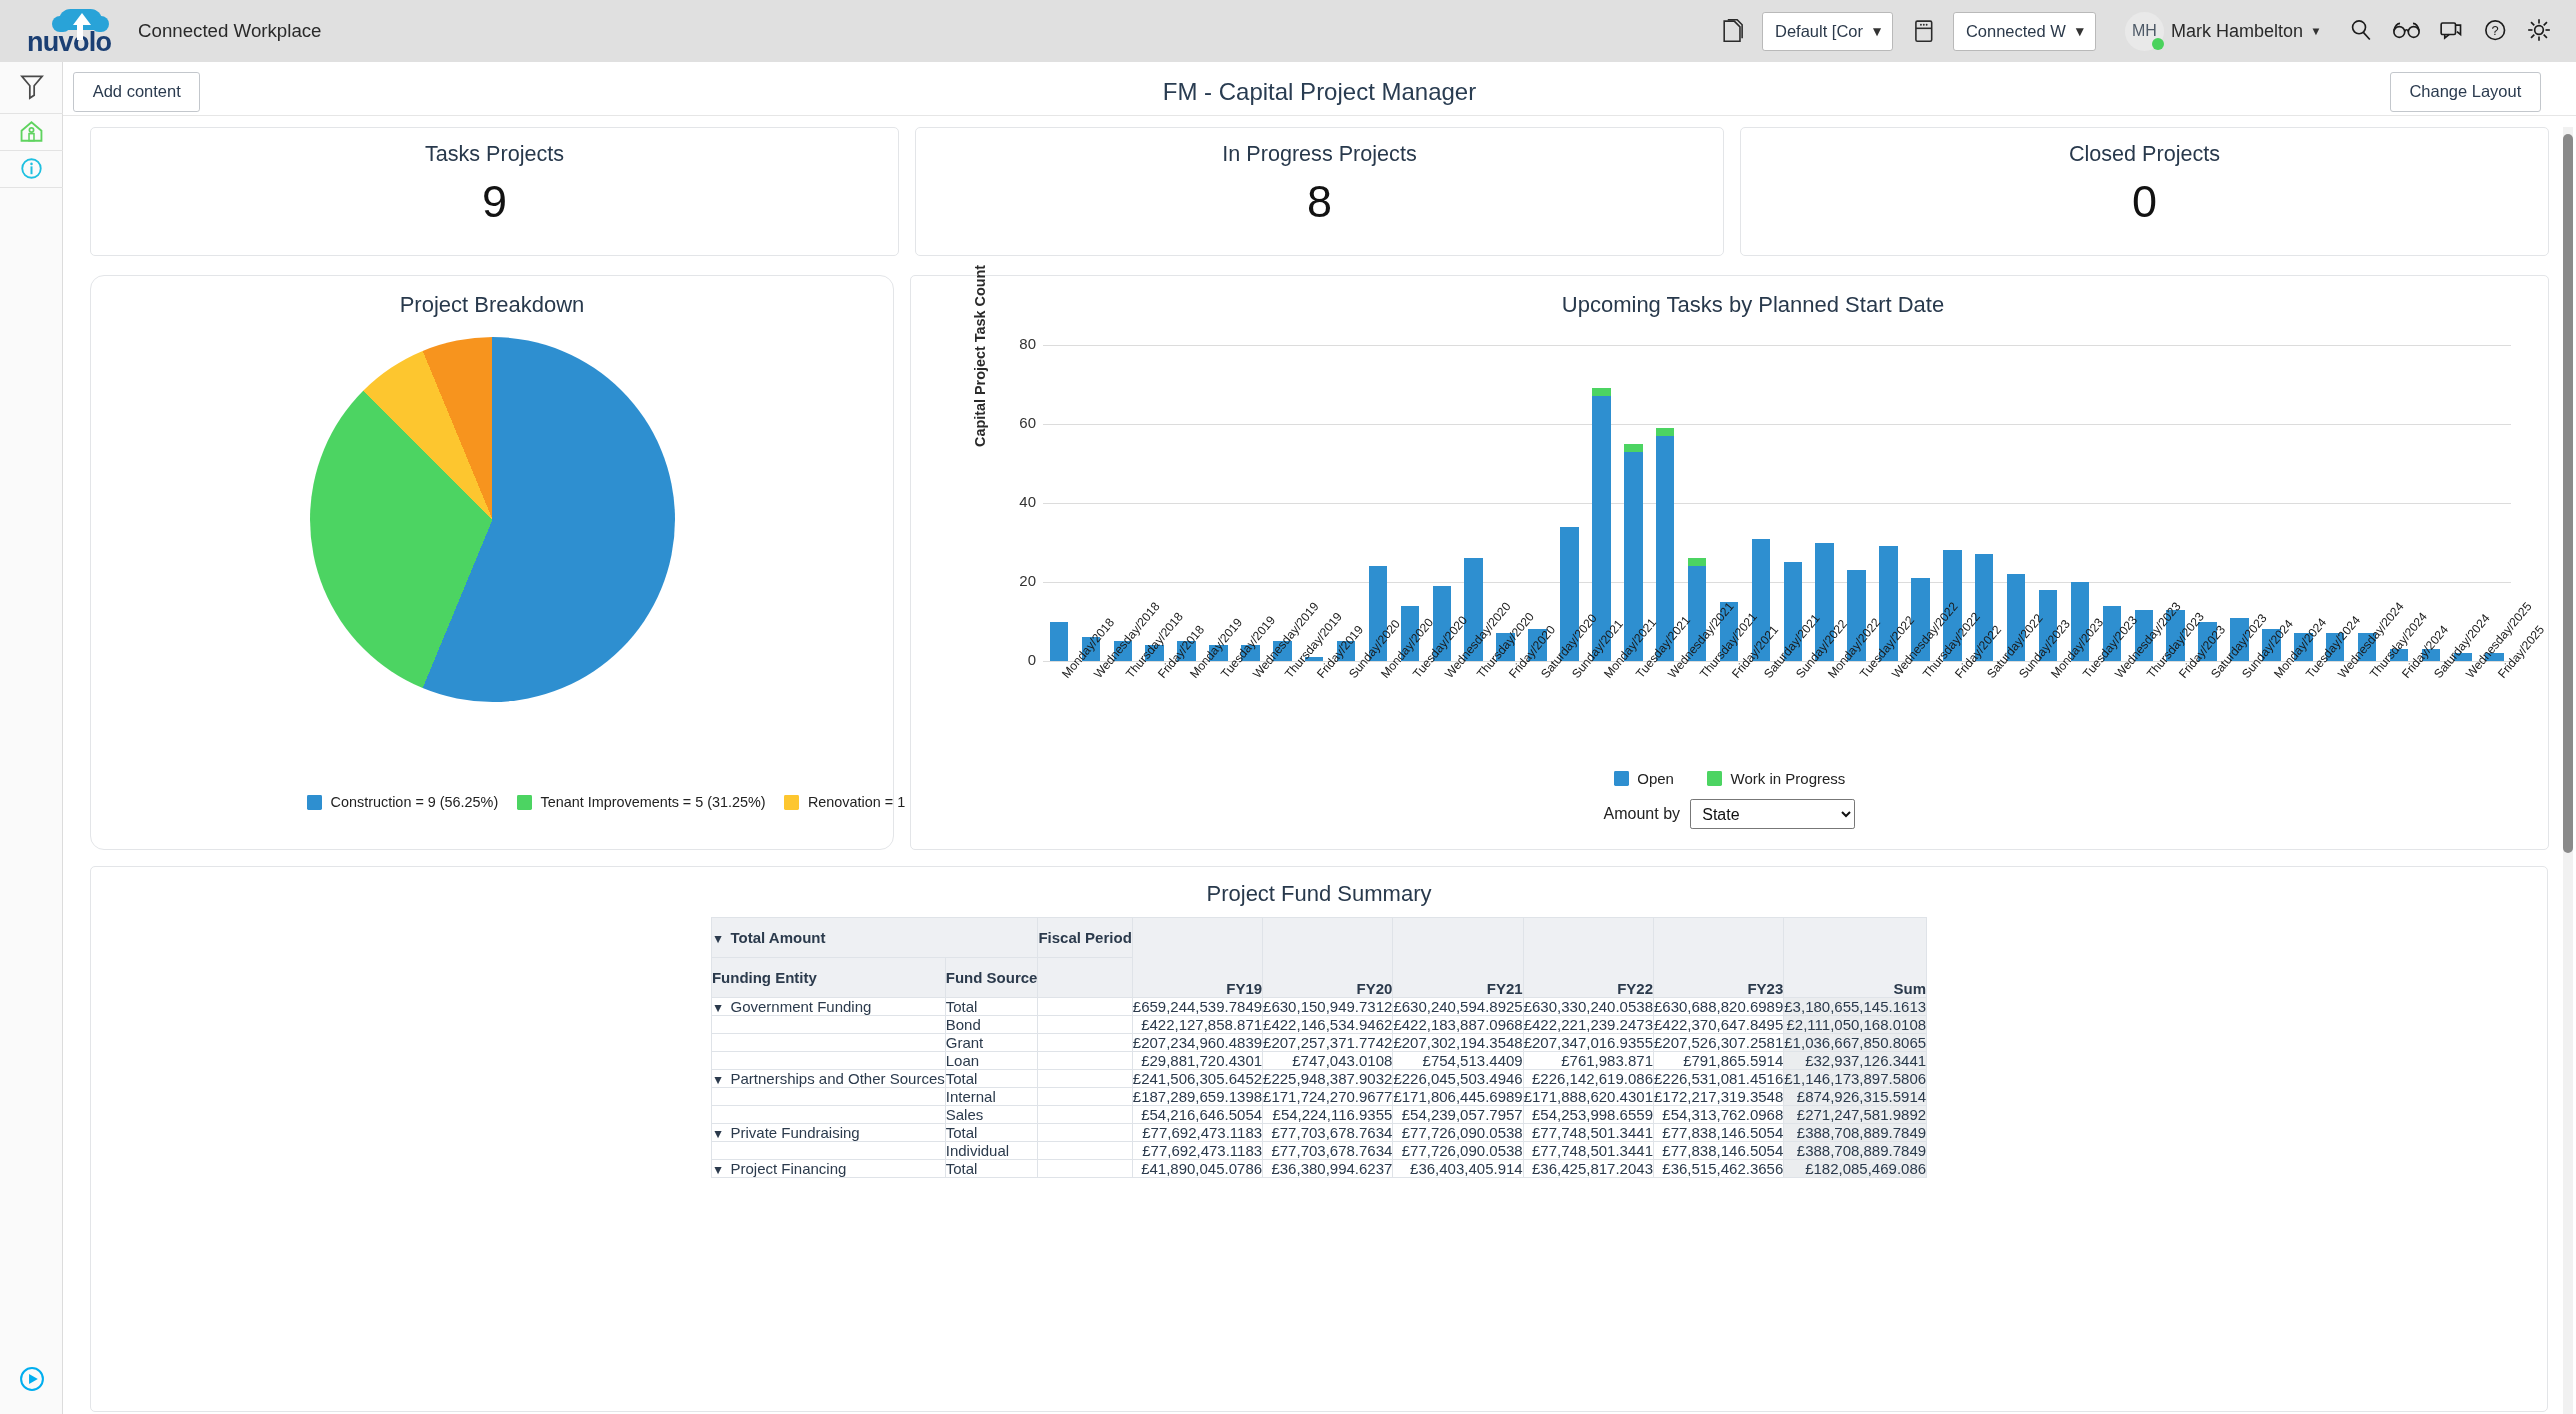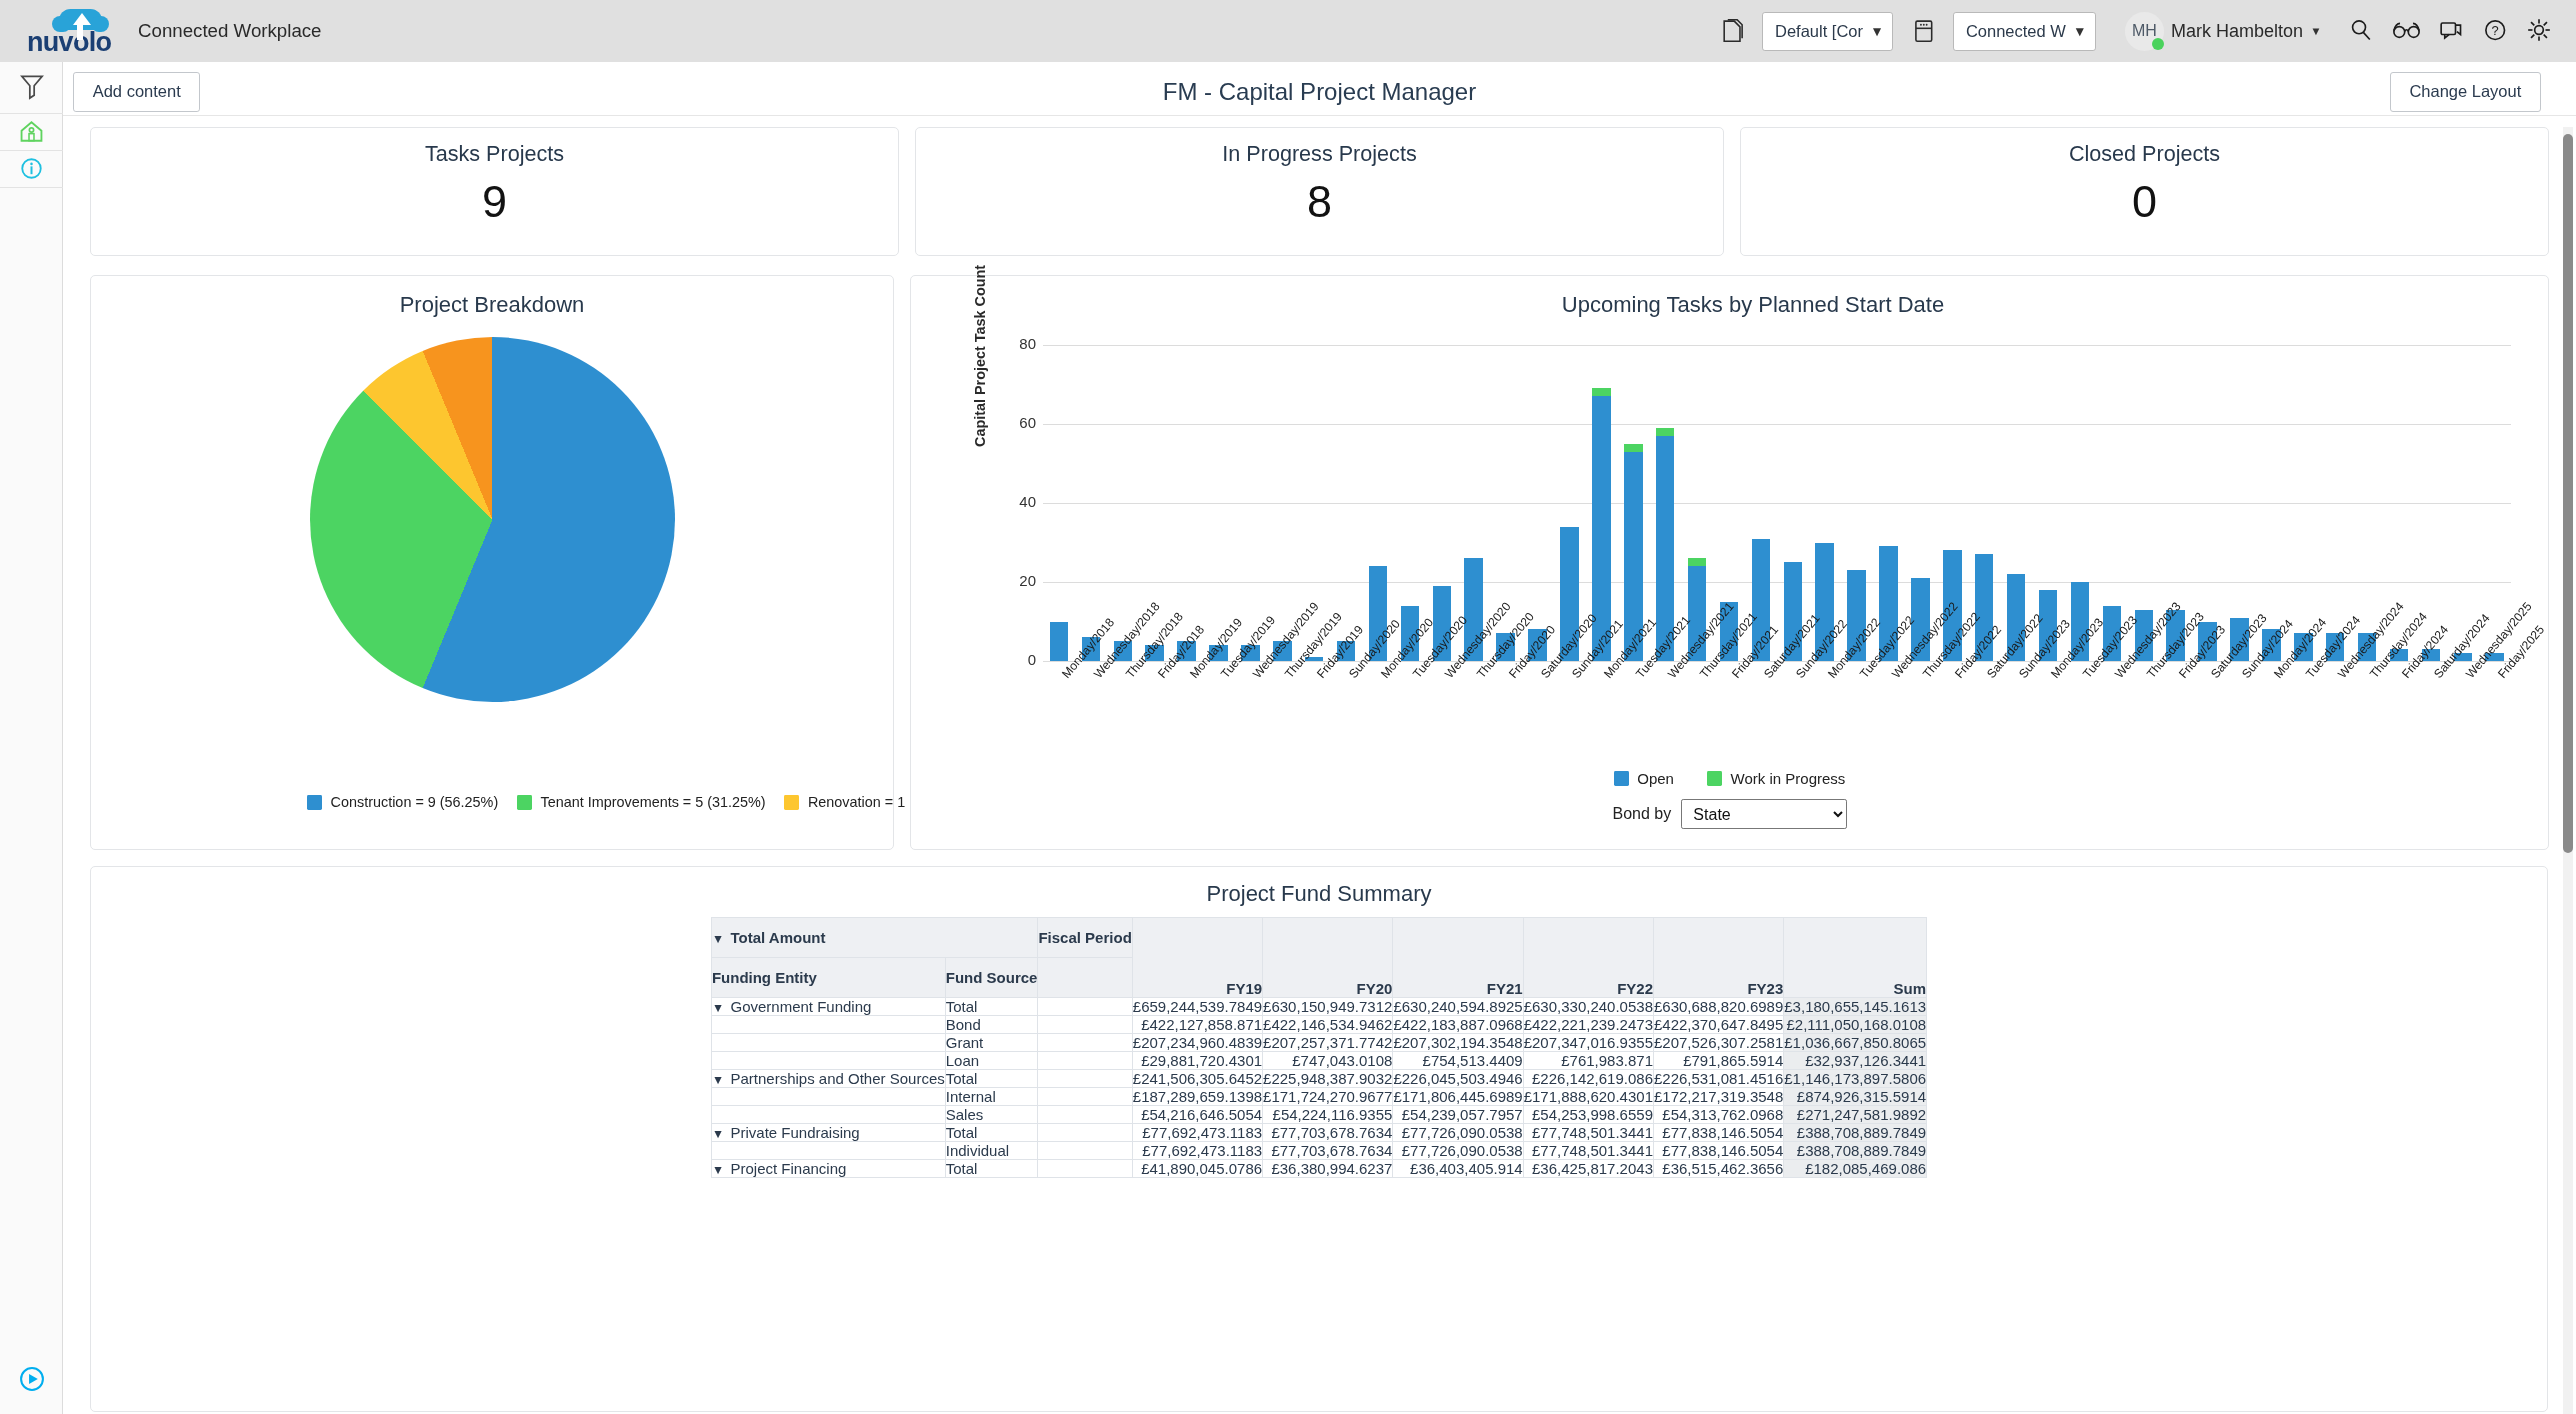--- a/index.html
+++ b/index.html
@@ -111,21 +111,21 @@
     padding-top: 13px;
   }
   .kpi-title { font-size: 21.6px; color: #28394c; }
   .kpi-value { font-size: 45px; color: #121212; margin-top: 8.6px; font-weight: 400; }
 
   .panel-row { position: absolute; top: 213px; left: 0; width: 2513px; display: flex; gap: 16px; padding: 0 27px; }
   .panel {
     background: #fff; border: 0.7px solid #e3e5e8; border-radius: 5px;
     position: relative;
   }
-  .panel-pie { width: 804px; height: 575px; }
+  .panel-pie { width: 804px; height: 575px; border-radius: 14px; }
   .panel-bar { flex: 1; height: 575px; padding-left: 47px; }
   .panel-title { text-align: center; font-size: 22px; color: #28394c; padding-top: 16px; }
 
   
   .pie-wrap { position: relative; width: 100%; height: 403px; display:flex; align-items:center; justify-content:center;}
   .pie { width: 365px; height: 365px; border-radius: 50%; }
   .pie-legend {
     position: absolute; bottom: 39px; left: 0; width: 100%;
     display: grid; grid-template-columns: 1fr 1fr 1fr 1fr; gap: 5.8px 18.7px;
     padding: 0 216px 0 216px; font-size: 14.4px; color: #222;
@@ -678,21 +678,21 @@
           <div class="lg-item">
             <span class="lg-sw" style="background: rgb(46, 143, 208);"></span>
             <span>Open</span>
           </div>
           <div class="lg-item">
             <span class="lg-sw" style="background: rgb(76, 212, 98);"></span>
             <span>Work in Progress</span>
           </div>
         </div>
       <div class="groupby">
-        <span>Bond by</span>
+        <span>Amount by</span>
         <select id="groupBySelect"><option value="State">State</option><option value="Priority">Priority</option><option value="Assignment group">Assignment group</option><option value="Project">Project</option></select>
       </div>
     </div>
   </div>
 
   <div class="panel-fund">
     <div class="fund-title">Project Fund Summary</div>
     <div class="fund-table-wrap">
       <table class="fund">
         <thead>

